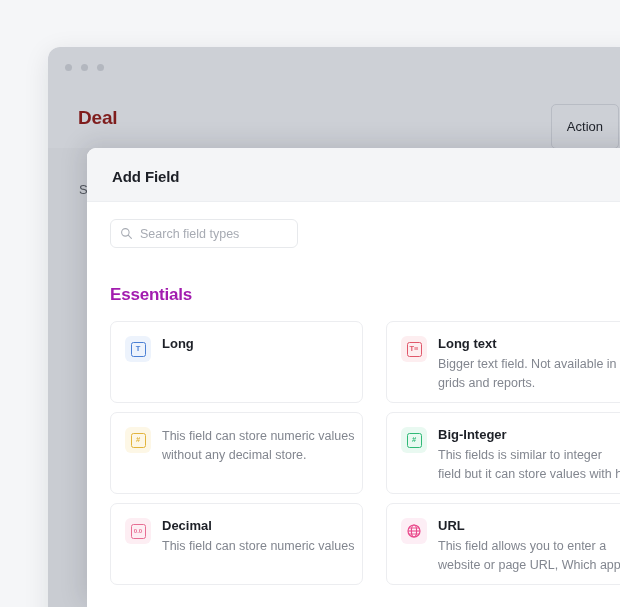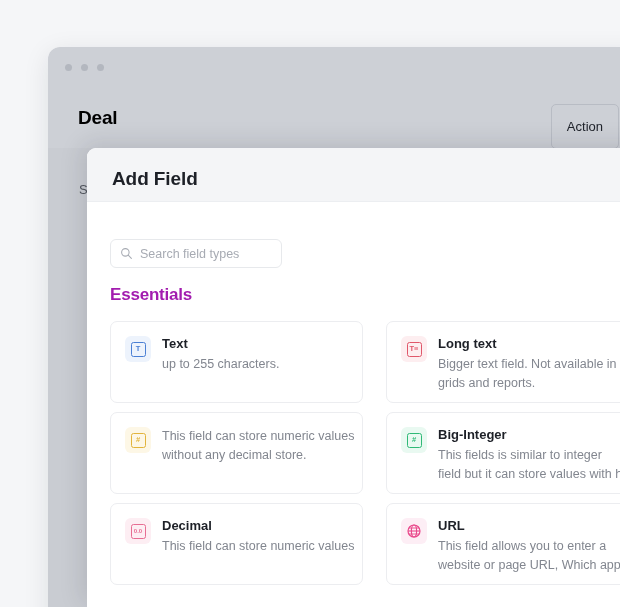--- a/index.html
+++ b/index.html
@@ -57,21 +57,21 @@
     height: 54px;
     background: #cdd0d6;
   }
 
   #page-title {
     position: absolute;
     left: 30px;
     top: 13px;
     font-size: 19px;
     font-weight: bold;
-    color: #000000;
+    color: #7f1d1d;
     letter-spacing: -0.2px;
   }
 
   #action-button {
     position: absolute;
     right: 29px;
     top: 10px;
     height: 45px;
     padding: 0 15px;
     line-height: 27px;
@@ -153,40 +153,40 @@
     width: 100%;
     height: 54px;
     background: #f4f5f7;
     border-bottom: 1px solid #eceef1;
   }
 
   #modal-title {
     position: absolute;
     left: 25px;
     top: 20px;
-    font-size: 19px;
+    font-size: 15px;
     font-weight: bold;
     color: #1d2027;
     letter-spacing: -0.1px;
   }
 
   #modal-content {
     position: absolute;
     left: 0; top: 55px;
     width: 100%;
     height: 404px;
     background: #ffffff;
   }
 
   
   #search-wrap {
     position: absolute;
     left: 23px;
-    top: 36px;
-    width: 172px;
+    top: 16px;
+    width: 188px;
     height: 29px;
     border: 1px solid #e7e9ec;
     border-radius: 6px;
     background: #fff;
   }
   #search-icon {
     position: absolute;
     left: 9px;
     top: 7px;
     width: 13px;
@@ -333,23 +333,22 @@
 
     <div id="section-heading">Essentials</div>
 
     <div id="card-grid">
 
       <div class="field-card">
         <div class="card-icon" style="background:#edf3fc;color:#4a7fd4">
           <span class="glyph-box">T</span>
         </div>
         <div class="card-body">
-          <div class="card-title">Text</div>
-          <div class="card-desc">
-            <span class="line">up to 255 characters.</span>
+          <div class="card-title">Long</div>
+          <div class="card-desc">
           </div>
         </div>
       </div>
 
       <div class="field-card">
         <div class="card-icon" style="background:#fdeef0;color:#e0576a">
           <span class="glyph-box">T≡</span>
         </div>
         <div class="card-body">
           <div class="card-title">Long text</div>

